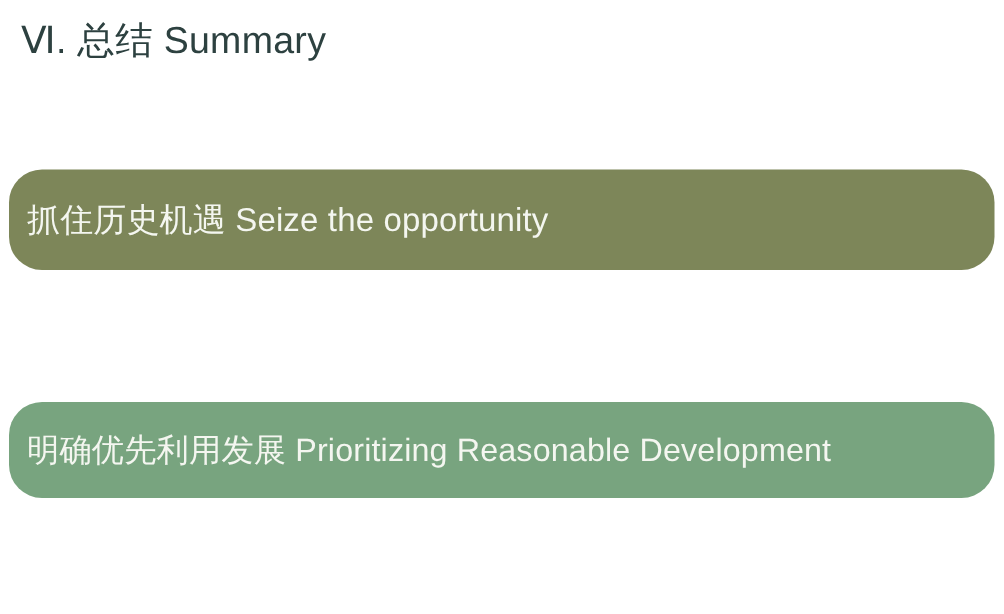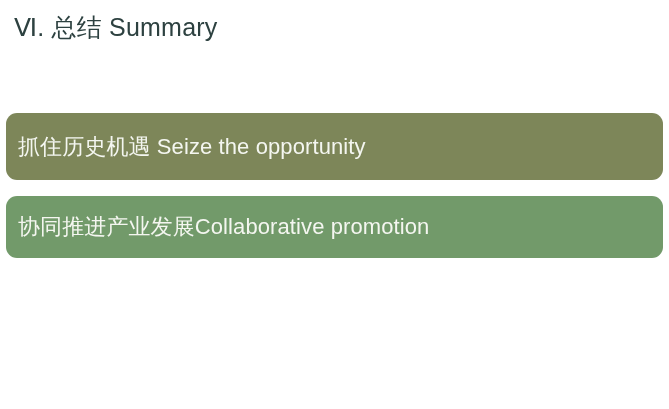--- a/index.html
+++ b/index.html
@@ -41,21 +41,21 @@
     left: 0;
     top: 0;
     width: 669px;
     height: 409px;
   }
 
   .bar {
     position: absolute;
     left: 6px;
     width: 657px;
-    border-radius: 11px;
+    border-radius: 22px;
     box-sizing: border-box;
     display: flex;
     align-items: center;
     overflow: hidden;
   }
 
   .bar-label {
     color: #f4f6f0;
     font-size: 22px;
     line-height: 26px;
@@ -79,20 +79,20 @@
 <div id="slide" style="background: rgb(255, 255, 255);">
 
   <div class="slide-title" style="color: rgb(45, 65, 64);">Ⅵ.  总结 Summary</div>
 
   <div class="bar-stack">
 
     <div class="bar bar-1" style="background: rgb(125, 134, 89);">
       <span class="bar-label" style="color: rgb(244, 246, 240);">抓住历史机遇 Seize the opportunity</span>
     </div>
 
-    <div class="bar bar-2" style="background: rgb(114, 154, 106);">
-      <span class="bar-label" style="color: rgb(244, 246, 240);">协同推进产业发展Collaborative promotion</span>
+
+    <div class="bar bar-3" style="background: rgb(120, 164, 127);">
+      <span class="bar-label" style="color: rgb(244, 246, 240);">明确优先利用发展 Prioritizing Reasonable Development</span>
     </div>
-
 
 
   </div>
 </div>
 
 </body></html>

